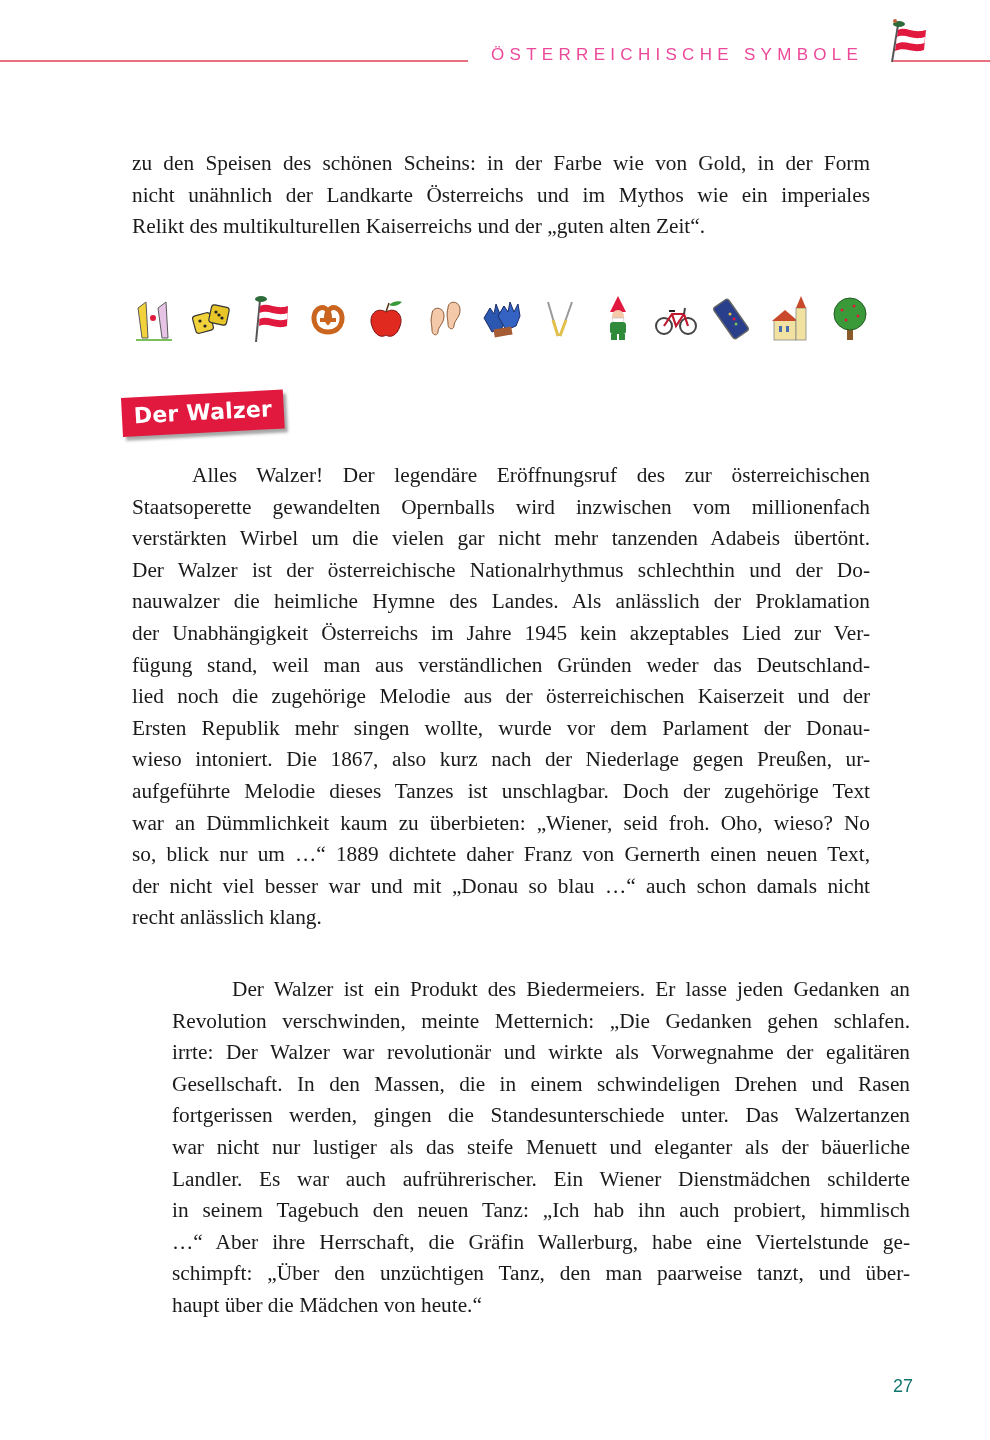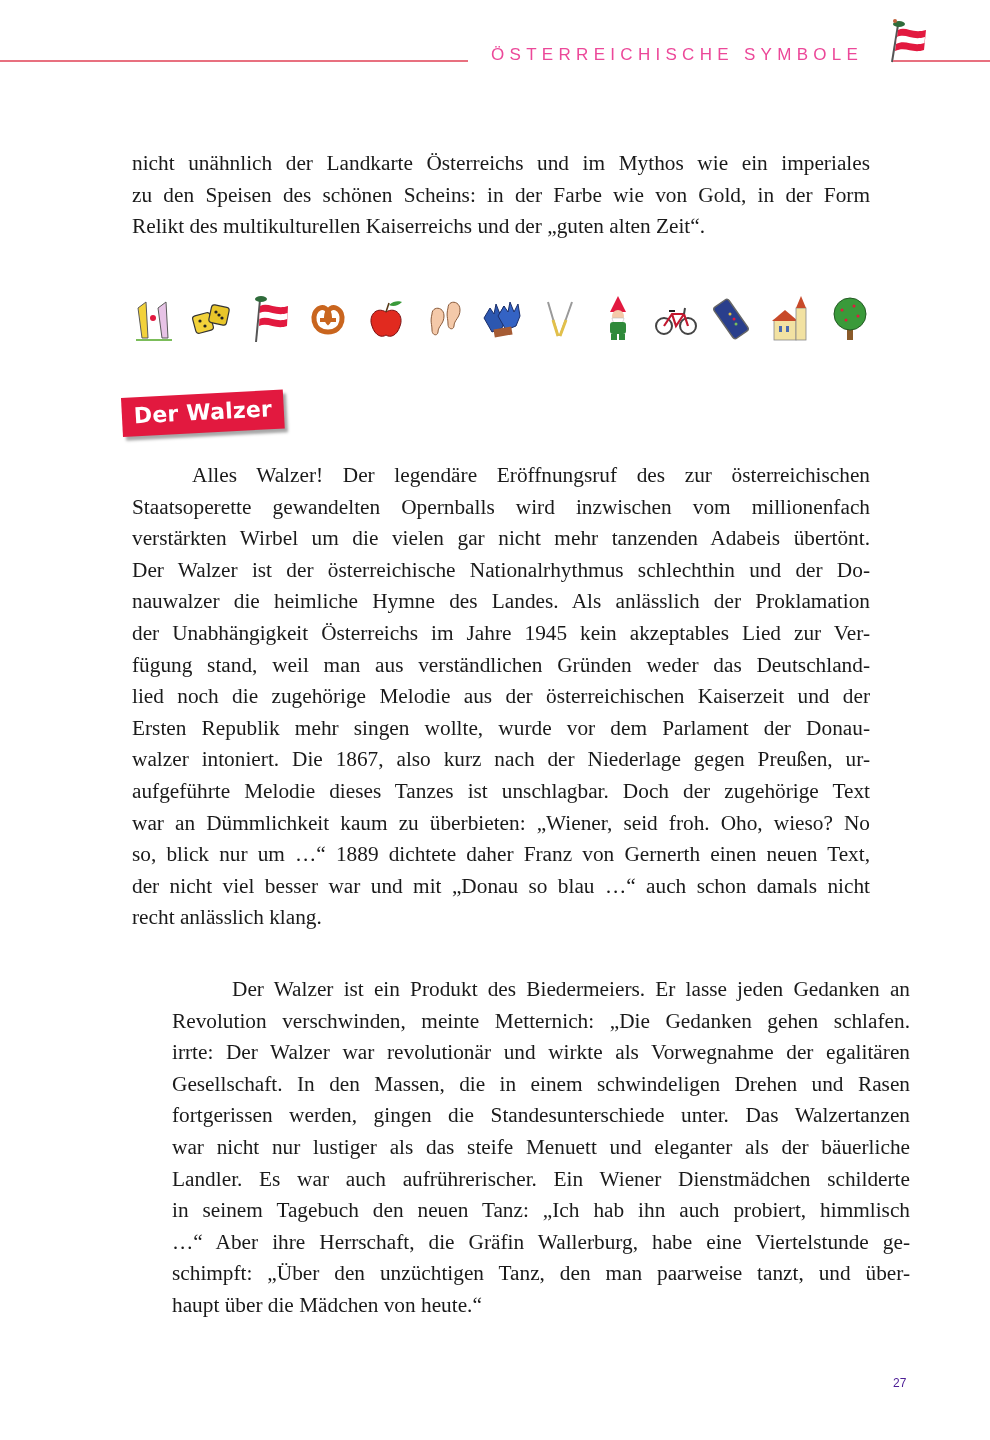--- a/index.html
+++ b/index.html
@@ -17,39 +17,39 @@
 
     .p-intro { top: 148px; }
     .p-1 { top: 460px; }
     .p-2 { top: 974px; margin-left: 40px; }
 
     .icon-row { position: absolute; left: 132px; top: 292px; width: 740px; height: 54px; display: flex; justify-content: space-between; align-items: center; }
     .icon-row svg { width: 44px; height: 50px; display: block; }
 
     .section-badge { position: absolute; left: 122px; top: 398px; padding: 5px 12px 6px 12px; background: #e2193f; color: #ffffff; font-family: "DejaVu Sans", "Liberation Sans", sans-serif; font-weight: bold; font-size: 22px; line-height: 28px; transform: rotate(-3deg); transform-origin: left center; box-shadow: 3px 4px 3px rgba(0,0,0,0.35); letter-spacing: 0.2px; }
 
-    .page-number { position: absolute; left: 893px; top: 1376px; font-family: "Liberation Sans", "DejaVu Sans", sans-serif; font-size: 12px; color: #4c1d95; }
+    .page-number { position: absolute; left: 893px; top: 1376px; font-family: "Liberation Sans", "DejaVu Sans", sans-serif; font-size: 18px; color: #0f766e; }
   </style>
 </head>
 <body>
 
 <div class="header-rule-left"></div>
 <div class="header-title">ÖSTERREICHISCHE SYMBOLE</div>
 <svg class="header-flag" viewBox="0 0 46 46">
   <line x1="8" y1="44" x2="14" y2="7" stroke="#555" stroke-width="2"></line>
   <ellipse cx="15" cy="6" rx="6" ry="3" fill="#2f6b3a"></ellipse>
   <circle cx="11" cy="3" r="2" fill="#c0603a"></circle>
   <path d="M14 12 C22 8 28 16 42 12 L40 32 C28 36 22 28 11 33 Z" fill="#e2193f"></path>
   <path d="M13 19 C22 15 28 23 41 19 L40.5 25 C28 29 22 21 12 26 Z" fill="#ffffff"></path>
 </svg>
 <div class="header-rule-right"></div>
 
 <p class="body-text p-intro">
+  <span class="ln">zu den Speisen des schönen Scheins: in der Farbe wie von Gold, in der Form</span>
   <span class="ln">nicht unähnlich der Landkarte Österreichs und im Mythos wie ein imperiales</span>
-  <span class="ln">zu den Speisen des schönen Scheins: in der Farbe wie von Gold, in der Form</span>
   <span class="ln last">Relikt des multikulturellen Kaiserreichs und der „guten alten Zeit“.</span>
 </p>
 
 <div class="icon-row">
   <svg viewBox="0 0 44 50">
     <path d="M6 14 L14 8 L16 44 L10 44 Z" fill="#f2d23a" stroke="#5a5a5a" stroke-width="1"></path>
     <path d="M26 14 L34 8 L36 44 L30 44 Z" fill="#e7c3e6" stroke="#5a5a5a" stroke-width="1"></path>
     <circle cx="21" cy="24" r="3" fill="#e2193f"></circle>
     <path d="M4 46 L40 46" stroke="#7bbd5a" stroke-width="2"></path>
   </svg>
@@ -136,21 +136,21 @@
 <p class="body-text p-1">
   <span class="ln indent">Alles Walzer! Der legendäre Eröffnungsruf des zur österreichischen</span>
   <span class="ln">Staatsoperette gewandelten Opernballs wird inzwischen vom millionenfach</span>
   <span class="ln">verstärkten Wirbel um die vielen gar nicht mehr tanzenden Adabeis übertönt.</span>
   <span class="ln">Der Walzer ist der österreichische Nationalrhythmus schlechthin und der Do-</span>
   <span class="ln">nauwalzer die heimliche Hymne des Landes. Als anlässlich der Proklamation</span>
   <span class="ln">der Unabhängigkeit Österreichs im Jahre 1945 kein akzeptables Lied zur Ver-</span>
   <span class="ln">fügung stand, weil man aus verständlichen Gründen weder das Deutschland-</span>
   <span class="ln">lied noch die zugehörige Melodie aus der österreichischen Kaiserzeit und der</span>
   <span class="ln">Ersten Republik mehr singen wollte, wurde vor dem Parlament der Donau-</span>
-  <span class="ln">walzer intoniert. Die 1867, also kurz nach der Niederlage gegen Preußen, ur-</span>
+  <span class="ln">wieso intoniert. Die 1867, also kurz nach der Niederlage gegen Preußen, ur-</span>
   <span class="ln">aufgeführte Melodie dieses Tanzes ist unschlagbar. Doch der zugehörige Text</span>
   <span class="ln">war an Dümmlichkeit kaum zu überbieten: „Wiener, seid froh. Oho, wieso? No</span>
   <span class="ln">so, blick nur um …“ 1889 dichtete daher Franz von Gernerth einen neuen Text,</span>
   <span class="ln">der nicht viel besser war und mit „Donau so blau …“ auch schon damals nicht</span>
   <span class="ln last">recht anlässlich klang.</span>
 </p>
 
 <p class="body-text p-2">
   <span class="ln indent">Der Walzer ist ein Produkt des Biedermeiers. Er lasse jeden Gedanken an</span>
   <span class="ln">Revolution verschwinden, meinte Metternich: „Die Gedanken gehen schlafen.</span>

